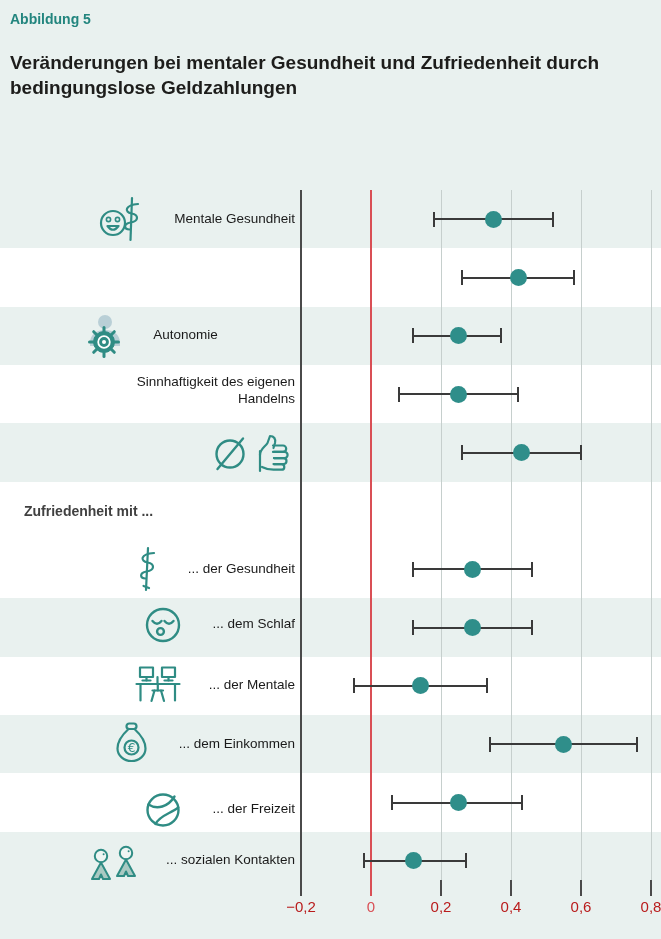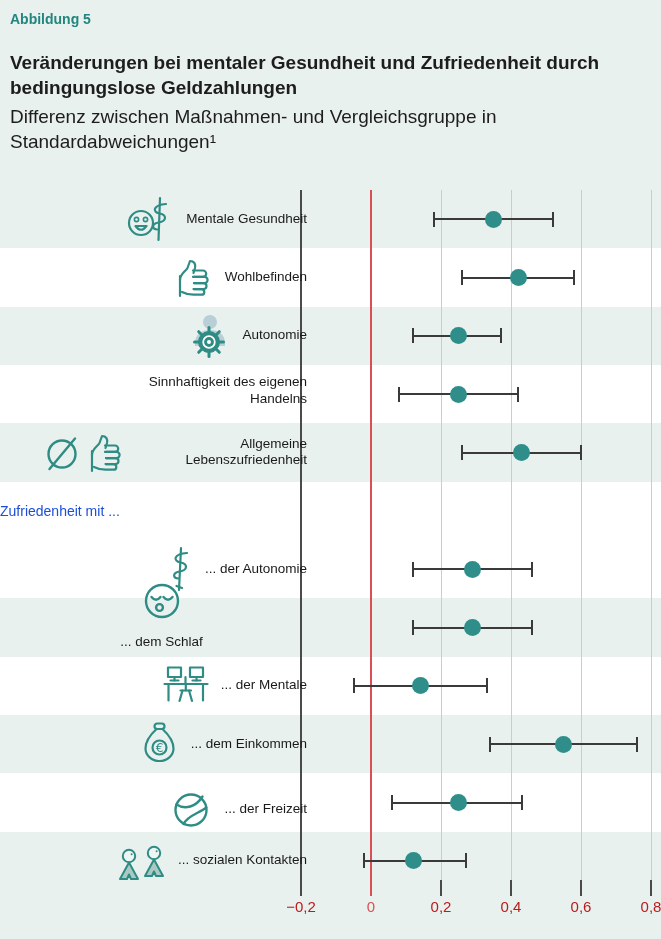--- a/index.html
+++ b/index.html
@@ -16,40 +16,39 @@
   .band.white{background:var(--band-white,#ffffff);}
   .band.teal{background:transparent;}
   .gridline{position:absolute;width:1px;background:var(--gridline,#c6cfcd);z-index:2;}
   .gridline.axisline{width:2px;background:var(--axis-line,#4a4a4a);}
   .gridline.zero{width:2px;background:var(--zero-line,#d94f55);}
   .tick-stub{position:absolute;width:1.5px;background:var(--axis-line,#3a3a3a);z-index:2;}
   .tick-stub.zero{background:var(--zero-line,#d94f55);}
   .tick-label{position:absolute;transform:translateX(-50%);font-size:15px;color:#b91c1c;z-index:3;white-space:nowrap;}
   .tick-label.zero{color:var(--zero-line,#d94f55);}
   .row-label-wrap{
-    position:absolute;left:16px;width:291px;display:flex;align-items:center;
-    justify-content:flex-end;gap:10px;z-index:4;
+    position:absolute;left:4px;width:291px;display:flex;align-items:center;
+    justify-content:flex-end;gap:26px;z-index:4;
   }
   .row-label{font-size:13.5px;line-height:1.25;text-align:right;max-width:170px;color:#1a1a1a;}
   .row-icon{display:flex;align-items:center;color:var(--accent,#2f8c84);flex:0 0 auto;}
   .group-header{
-    position:absolute;left:0;display:flex;align-items:center;
-    font-size:14px;font-weight:400;color:#1d4ed8;z-index:4;
+    position:absolute;left:24px;display:flex;align-items:center;
+    font-size:14px;font-weight:700;color:#404040;z-index:4;
   }
   .error-line{position:absolute;height:2px;background:var(--error-bar,#3a3a3a);z-index:5;}
   .error-cap{position:absolute;width:2px;height:15px;background:var(--error-bar,#3a3a3a);z-index:5;}
   .data-dot{position:absolute;width:17px;height:17px;border-radius:50%;background:var(--dot,#2f8e8a);z-index:6;}
 </style>
 </head>
 <body>
 
 <div class="page" style="--background: #e9f1ef; --band-white: #ffffff; --heading-teal: #22857e; --text: #1d1d1b; --accent: #2f8c84; --dot: #2f8e8a; --error-bar: #3a3a3a; --zero-line: #d94f55; --axis-line: #4a4a4a; --gridline: #c6cfcd; --person-fill: #b9cfd6; --people-fill: #a9c9c2;">
   <div class="fig-label">Abbildung 5</div>
   <div class="title">Veränderungen bei mentaler Gesundheit und Zufriedenheit durch bedingungslose Geldzahlungen</div>
-  <div class="subtitle">Differenz zwischen Maßnahmen- und Vergleichsgruppe in Standardabweichungen¹</div>
   <div class="chart" id="chart">
       <div class="band teal" style="top: 190px; height: 58.3333px;"></div>
       <div class="band white" style="top: 248.333px; height: 58.3333px;"></div>
       <div class="band teal" style="top: 306.667px; height: 58.3333px;"></div>
       <div class="band white" style="top: 365px; height: 58.3333px;"></div>
       <div class="band teal" style="top: 423.333px; height: 58.3333px;"></div>
       <div class="band white" style="top: 481.667px; height: 58.3333px;"></div>
       <div class="band white" style="top: 540px; height: 58.3333px;"></div>
       <div class="band teal" style="top: 598.333px; height: 58.3333px;"></div>
       <div class="band white" style="top: 656.667px; height: 58.3333px;"></div>
@@ -84,40 +83,25 @@
             <path d="M34 2 L32.5 44"></path>
             <path d="M40 8 C27 9 26 16 33.5 17.5 C41 19 41 25 32.5 26.5 C25 28 26 33 31.5 33.5"></path>
           </svg>
         </span>
         <span class="row-label">Mentale Gesundheit</span>
       </div>
       <div class="error-line" style="left: 434px; width: 119px; top: 218.167px;"></div>
       <div class="error-cap" style="left: 433px; top: 211.667px;"></div>
       <div class="error-cap" style="left: 552px; top: 211.667px;"></div>
       <div class="data-dot" style="left: 485px; top: 210.667px;"></div>
-      <div class="row-label-wrap" style="top: 248.333px; height: 58.3333px;">
-        <span class="row-icon">
-          <svg width="42" height="44" viewBox="0 0 42 44" fill="none" stroke="currentColor" stroke-width="2.2" stroke-linecap="round" stroke-linejoin="round">
-            <g transform="translate(4,0)">
-              <path d="M3 21 V41"></path>
-              <path d="M3 25 c0-6 5-8 7.5-12 l2.5-7 c4 0 6 3 5 7 l-1.5 5"></path>
-              <path d="M16 15.5 h10 a3.2 3.2 0 0 1 0 6.4 h-10"></path>
-              <path d="M17 21.9 h10.5 a3.1 3.1 0 0 1 0 6.2 h-10.5"></path>
-              <path d="M17 28.1 h9.5 a3 3 0 0 1 0 6 h-9.5"></path>
-              <path d="M16.5 34.1 h8 a2.8 2.8 0 0 1 0 5.6 h-8 c-5 0-8-1-11.5-2.8"></path>
-            </g>
-          </svg>
-        </span>
-        <span class="row-label">Wohlbefinden</span>
-      </div>
       <div class="error-line" style="left: 462px; width: 112px; top: 276.5px;"></div>
       <div class="error-cap" style="left: 461px; top: 270px;"></div>
       <div class="error-cap" style="left: 573px; top: 270px;"></div>
       <div class="data-dot" style="left: 509.5px; top: 269px;"></div>
-      <div class="row-label-wrap" style="top: 306.667px; height: 58.3333px;">
+      <div class="row-label-wrap" style="top: 306.667px; height: 58.3333px; justify-content: center;">
         <span class="row-icon">
           <svg width="46" height="46" viewBox="0 0 46 46" fill="none">
             <g fill="#b9cfd6" stroke="none">
               <circle cx="24" cy="9" r="7"></circle>
               <path d="M9 30 c0-9 7-13 15-13 s15 4 15 13 v3 H9 z"></path>
             </g>
             <g stroke="currentColor">
               <circle cx="23" cy="29" r="10.5" fill="currentColor"></circle>
               <g stroke-width="3" stroke-linecap="round">
                 <path d="M23 14.5 V18"></path>
@@ -155,42 +139,41 @@
             <g transform="translate(48,1)" stroke-width="2.2">
               <path d="M3 21 V41"></path>
               <path d="M3 25 c0-6 5-8 7.5-12 l2.5-7 c4 0 6 3 5 7 l-1.5 5"></path>
               <path d="M16 15.5 h10 a3.2 3.2 0 0 1 0 6.4 h-10"></path>
               <path d="M17 21.9 h10.5 a3.1 3.1 0 0 1 0 6.2 h-10.5"></path>
               <path d="M17 28.1 h9.5 a3 3 0 0 1 0 6 h-9.5"></path>
               <path d="M16.5 34.1 h8 a2.8 2.8 0 0 1 0 5.6 h-8 c-5 0-8-1-11.5-2.8"></path>
             </g>
           </svg>
         </span>
-        <span class="row-label">Allgemeine Lebenszufriedenheit</span>
       </div>
       <div class="error-line" style="left: 462px; width: 119px; top: 451.5px;"></div>
       <div class="error-cap" style="left: 461px; top: 445px;"></div>
       <div class="error-cap" style="left: 580px; top: 445px;"></div>
       <div class="data-dot" style="left: 513px; top: 444px;"></div>
       <div class="group-header" style="top: 481.667px; height: 58.3333px;">Zufriedenheit mit ...</div>
       <div class="row-label-wrap" style="top: 540px; height: 58.3333px;">
         <span class="row-icon">
           <svg width="32" height="46" viewBox="0 0 32 46" fill="none" stroke="currentColor" stroke-width="2.2" stroke-linecap="round" stroke-linejoin="round">
             <path d="M18 2 L16 44"></path>
             <path d="M24 7 C10 8 10 15 17.5 16.5 C25 18 25 24 16.5 25.5 C9 27 10 32 15.5 32.5"></path>
             <path d="M13.5 40 l5.5 2"></path>
           </svg>
         </span>
-        <span class="row-label">... der Autonomie</span>
+        <span class="row-label">... der Gesundheit</span>
       </div>
       <div class="error-line" style="left: 413px; width: 119px; top: 568.167px;"></div>
       <div class="error-cap" style="left: 412px; top: 561.667px;"></div>
       <div class="error-cap" style="left: 531px; top: 561.667px;"></div>
       <div class="data-dot" style="left: 464px; top: 560.667px;"></div>
-      <div class="row-label-wrap" style="top: 598.333px; height: 53px; flex-direction: column;">
+      <div class="row-label-wrap" style="top: 598.333px; height: 53px;">
         <span class="row-icon">
           <svg width="46" height="46" viewBox="0 0 46 46" fill="none" stroke="currentColor" stroke-width="2.4" stroke-linecap="round">
             <circle cx="23" cy="23" r="16"></circle>
             <path d="M12.5 19 q4.5 5.5 9 0"></path>
             <path d="M24.5 19 q4.5 5.5 9 0"></path>
             <circle cx="20.5" cy="29.5" r="3.4"></circle>
           </svg>
         </span>
         <span class="row-label">... dem Schlaf</span>
       </div>

